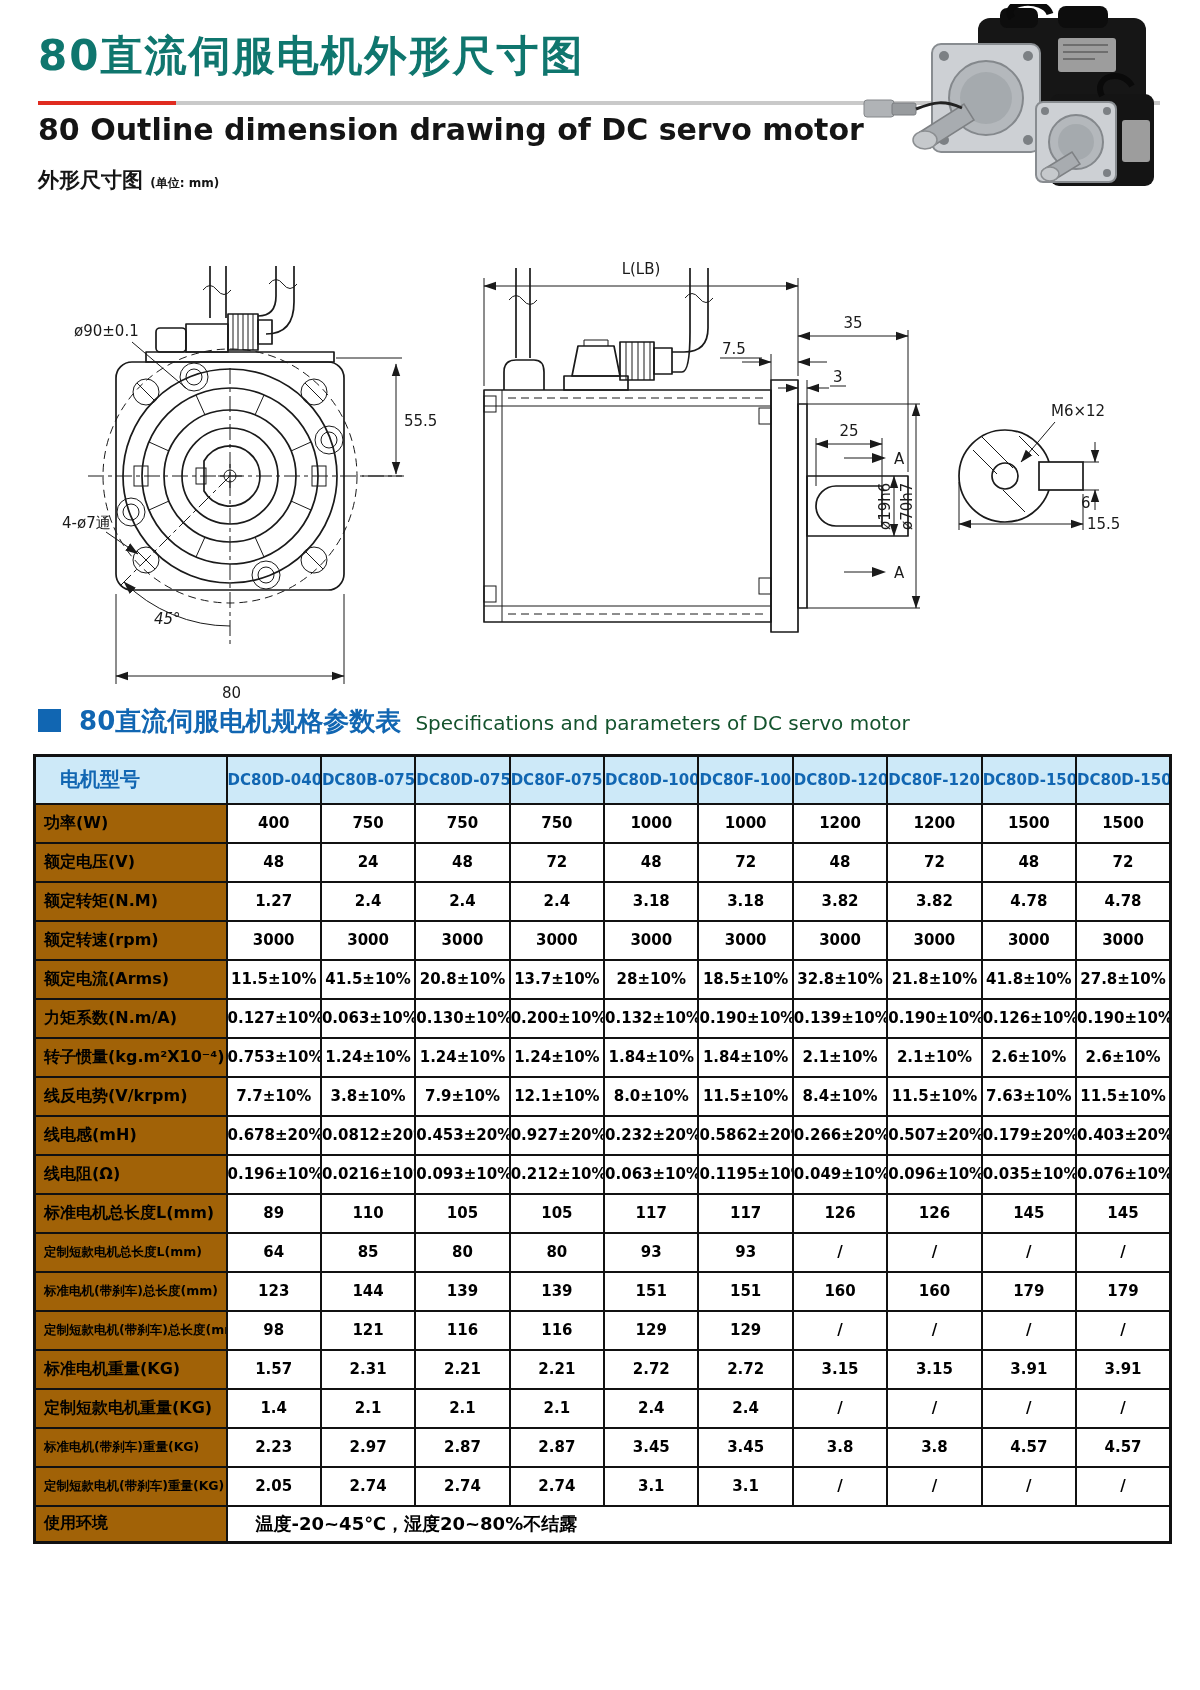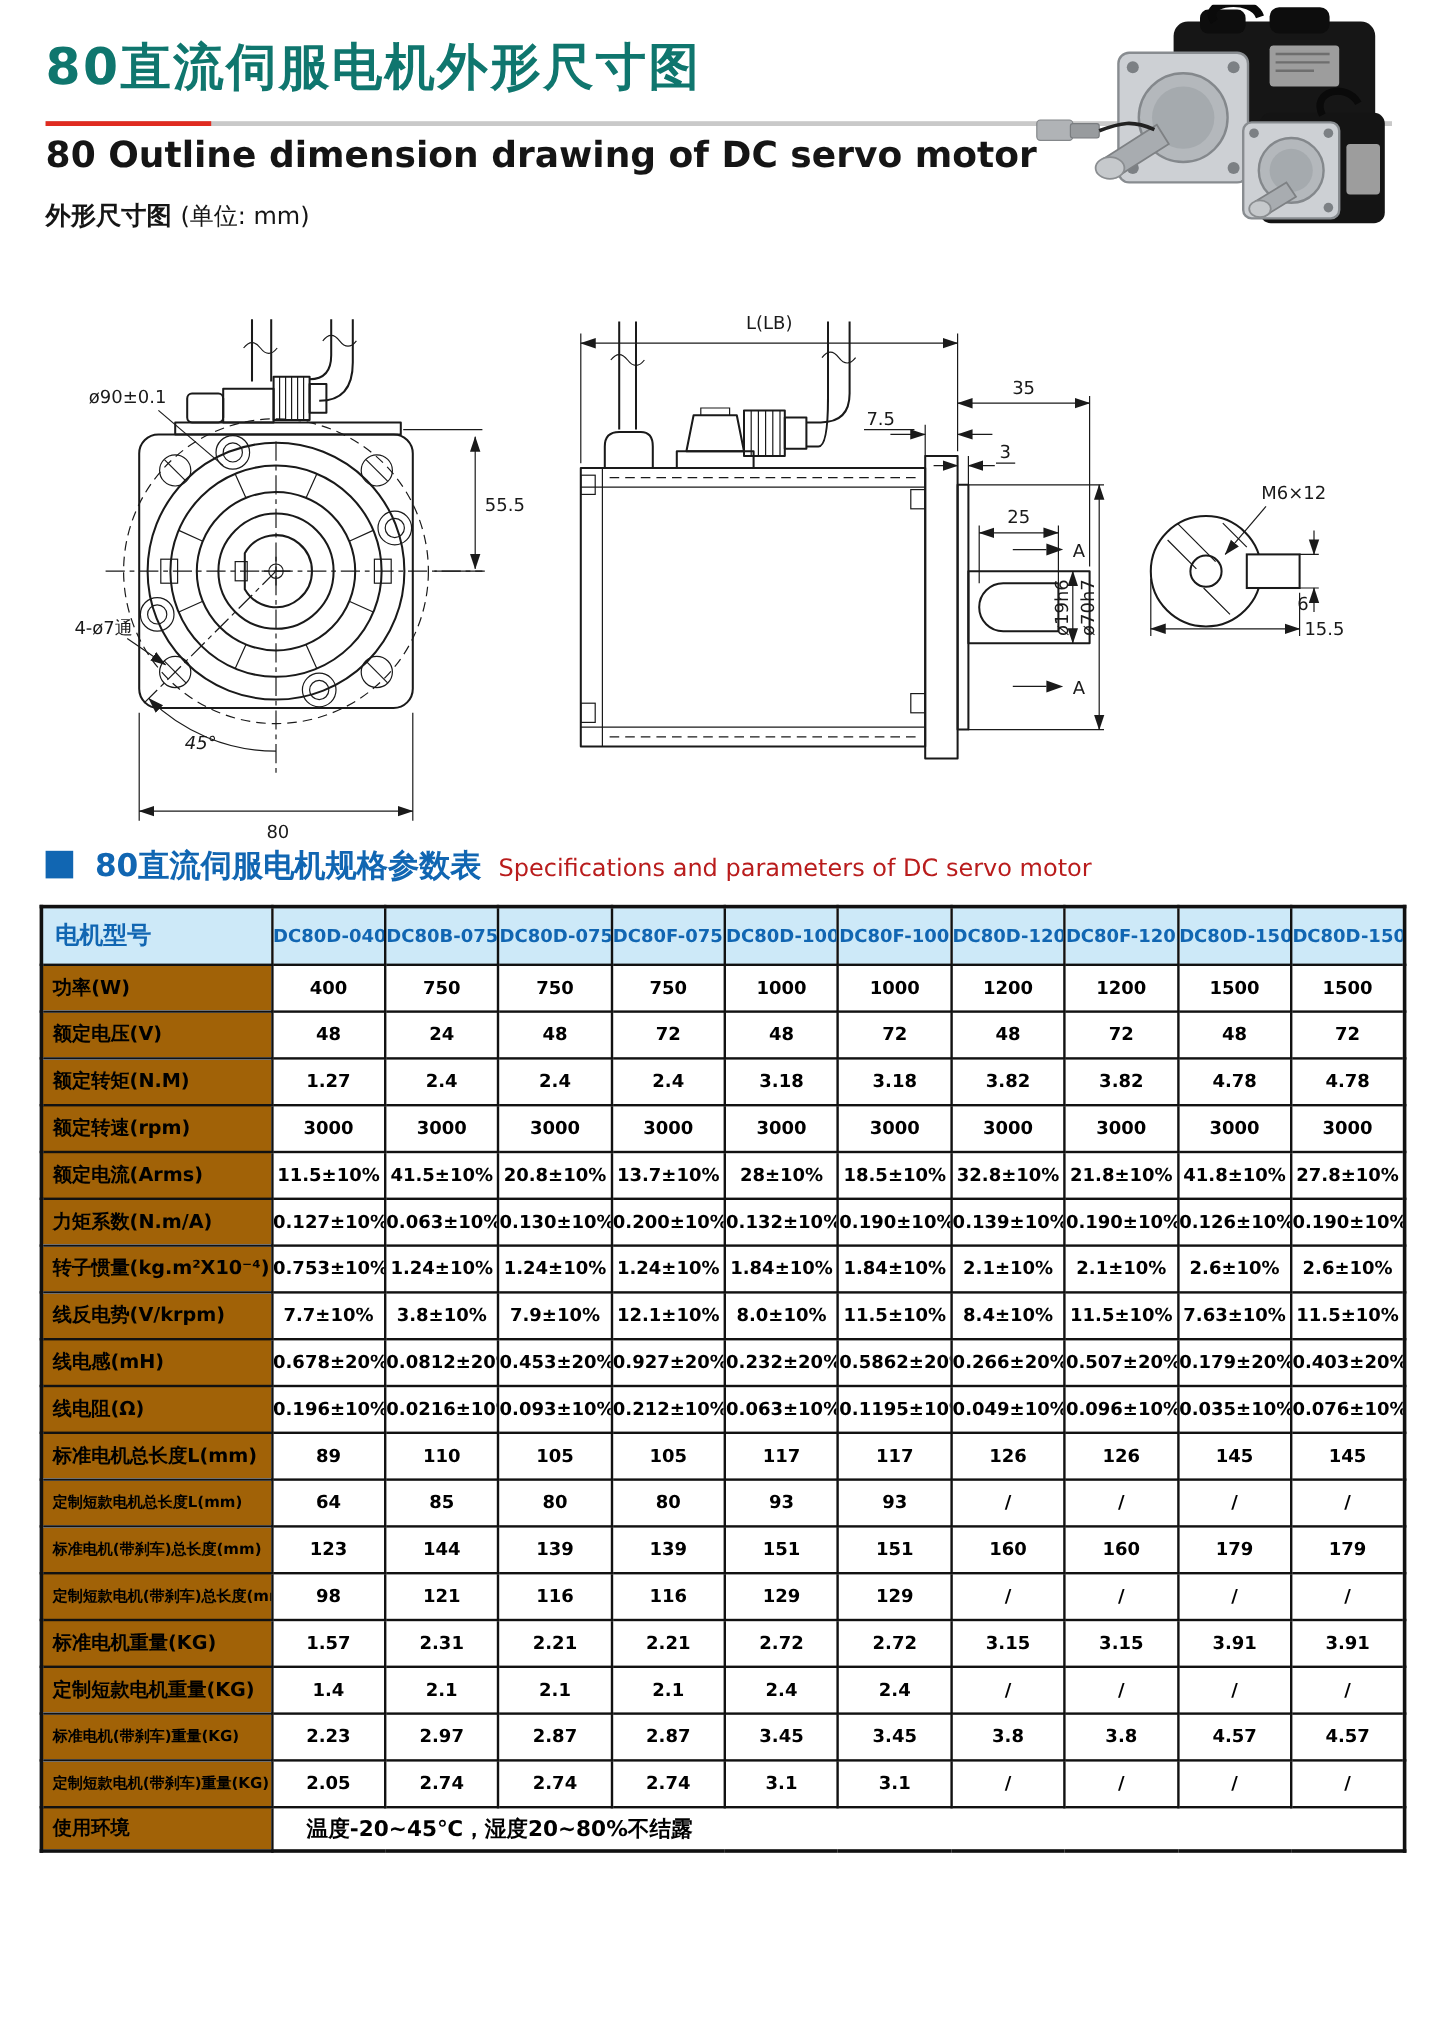--- a/index.html
+++ b/index.html
@@ -5,46 +5,46 @@
   * { margin:0; padding:0; box-sizing:border-box; }
   html,body { width:1200px; height:1690px; }
   body { position:relative; background:#ffffff; font-family:"DejaVu Sans","Liberation Sans",sans-serif; overflow:hidden; }
 
   
   .title-zh { position:absolute; left:38px; top:28px; font-size:42px; font-weight:bold; color:#0f766e; letter-spacing:2px; }
   .divider { position:absolute; left:38px; top:101px; width:1122px; height:4px; background:#c9c9c9; }
   .divider-red { position:absolute; left:0; top:0; width:138px; height:4px; background:#e02b20; }
   .title-en { position:absolute; left:38px; top:112px; font-size:30px; color:#151515; }
   .unit-line { position:absolute; left:38px; top:166px; font-size:21px; font-weight:600; color:#151515; }
-  .unit-note { font-size:20px; font-weight:normal; }
+  .unit-note { font-size:12px; font-weight:bold; }
   .product-photo { position:absolute; left:850px; top:4px; width:315px; height:196px; z-index:2; }
 
   
   .drawings { position:absolute; left:0; top:228px; width:1200px; height:472px; }
   .drawings svg { position:absolute; }
   svg text { font-family:"DejaVu Sans","Liberation Sans",sans-serif; }
   .ln  { stroke:#1a1a1a; stroke-width:1.7; fill:none; stroke-linejoin:round; }
   .tn  { stroke:#1a1a1a; stroke-width:1;   fill:none; }
   .wh  { stroke:#1a1a1a; stroke-width:1.7; fill:#ffffff; }
   .cl  { stroke:#1a1a1a; stroke-width:1; stroke-dasharray:16 4 4 4; fill:none; }
   .dsh { stroke:#1a1a1a; stroke-width:1; stroke-dasharray:8 5; fill:none; }
   .dim { stroke:#1a1a1a; stroke-width:1; fill:none; }
   .arr { fill:#1a1a1a; stroke:none; }
   .dimtxt { fill:#1a1a1a; font-size:15px; }
 
   
   .spec-header { position:absolute; left:38px; top:704px; }
   .spec-square { display:inline-block; width:23px; height:23px; background:#1166b2; margin-right:13px; vertical-align:-2px; }
   .spec-zh { font-size:26px; font-weight:bold; color:#1166b2; }
-  .spec-en { font-size:20px; color:#b91c1c; margin-left:9px; }
+  .spec-en { font-size:20px; color:#14532d; margin-left:9px; }
 
   table.spec { position:absolute; left:33px; top:754px; width:1139px; border-collapse:collapse; table-layout:fixed; border:3px solid #111; }
   .spec th, .spec td { border:2px solid #111; padding:0; overflow:hidden; white-space:nowrap; }
   .spec thead th { height:48px; background:#cde9f8; color:#1166b2; font-size:15px; font-weight:bold; text-align:center; }
-  .spec thead th.corner { width:192px; font-size:20px; text-align:left; padding-left:10px; }
+  .spec thead th.corner { width:192px; font-size:20px; text-align:left; padding-left:24px; }
   .spec tbody th { background:#a16207; color:#000; text-align:left; padding-left:8px; font-size:16px; font-weight:bold; }
   .spec tbody th.long { font-size:12.5px; }
   .spec tbody td { font-size:15px; color:#000; text-align:center; height:39px; font-weight:600; }
   .spec tr.merged td { text-align:left; padding-left:28px; font-size:18px; height:37px; font-weight:600; }
 </style>
 </head>
 <body>
 
 <h1 class="title-zh">80直流伺服电机外形尺寸图</h1>
 <div class="divider">

